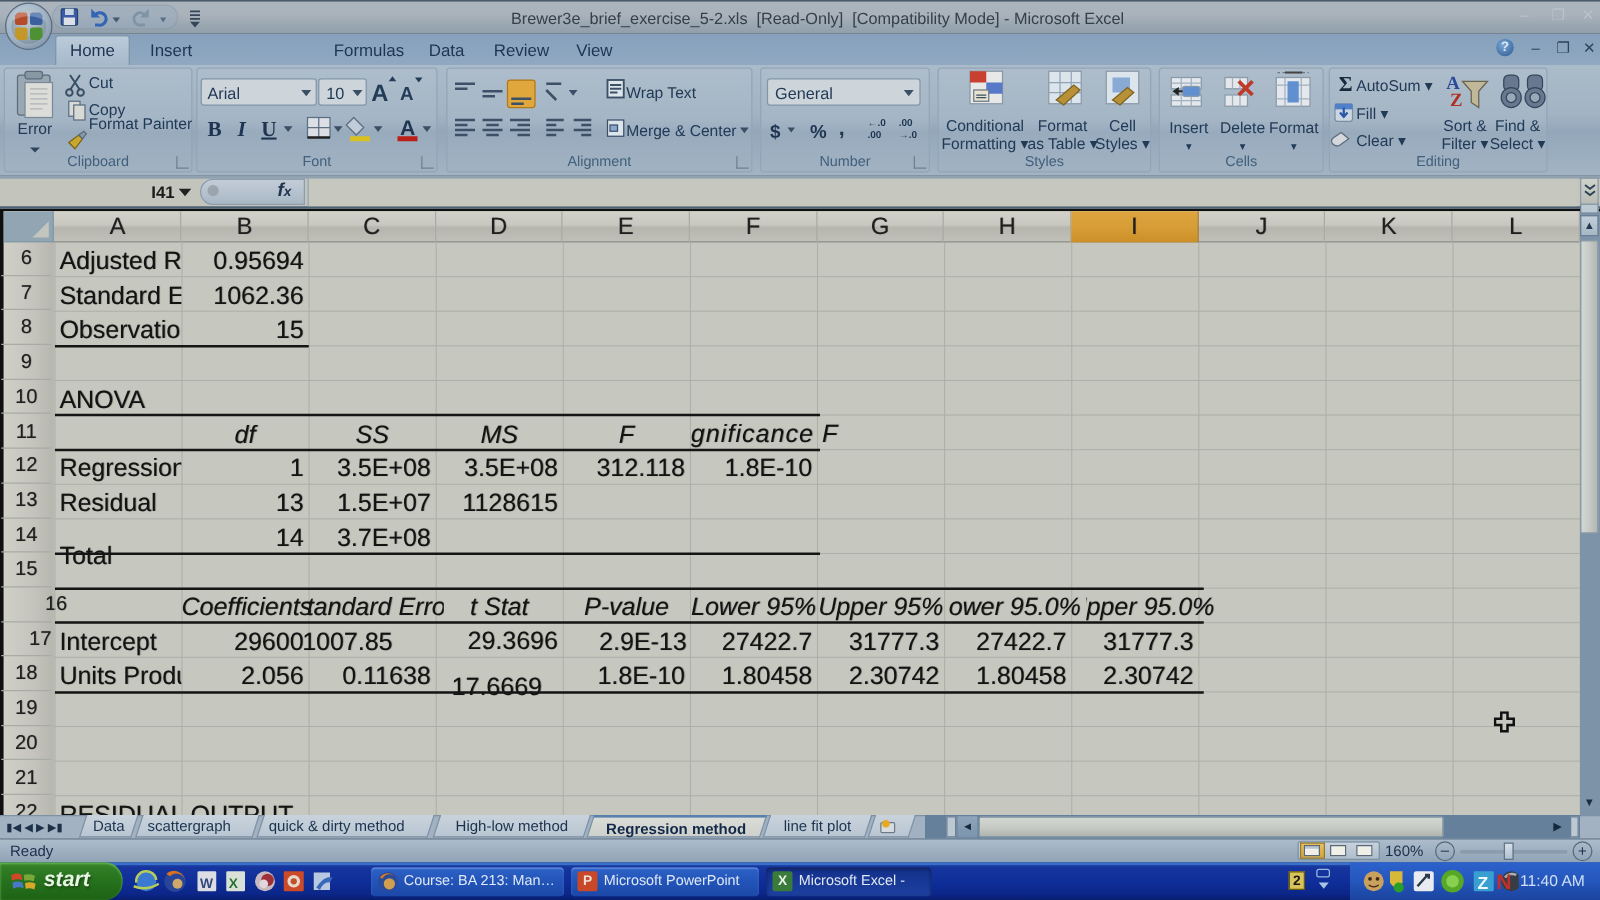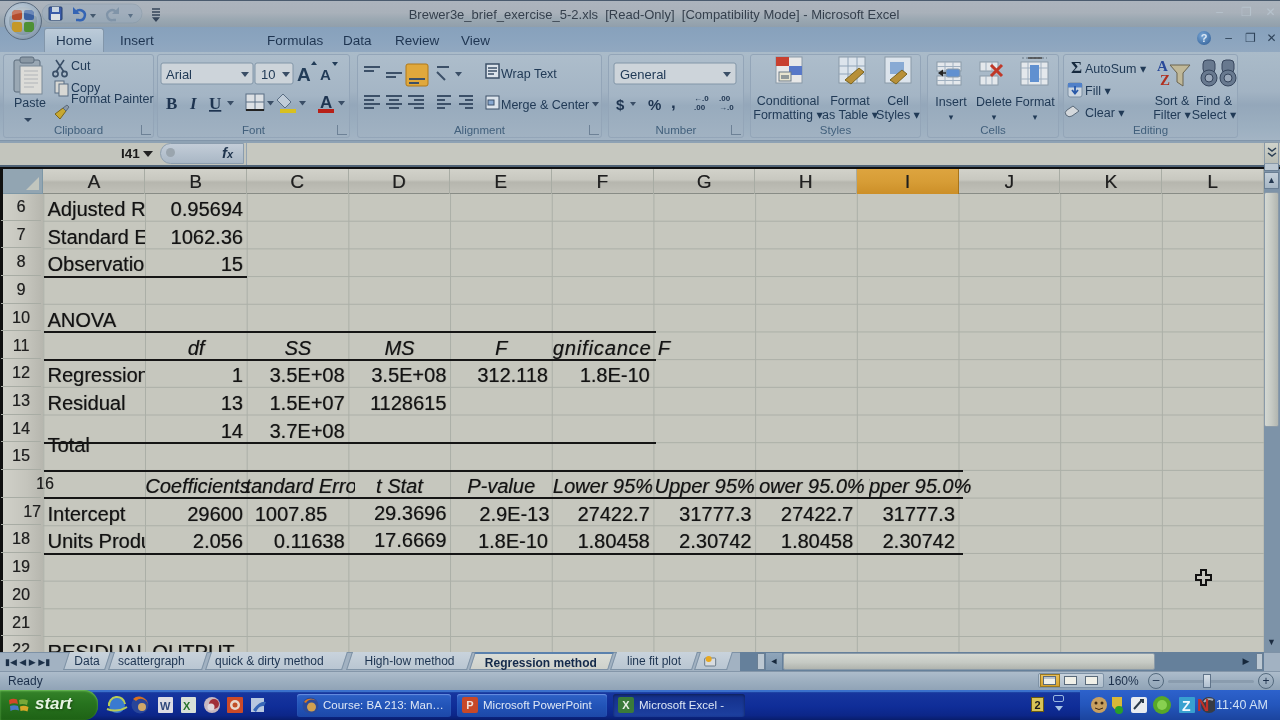--- a/index.html
+++ b/index.html
@@ -155,21 +155,21 @@
     <div class="glabel">Styles</div>
   </div>
 <div class="group" style="left:927px; width:132px;">
     <div class="glabel">Cells</div>
   </div>
 <div class="group" style="left:1063px; width:175px;">
     <div class="glabel">Editing</div>
   </div>
 <div id="ribbon-icons" class="abs" style="left:0;top:52px;width:1280px;height:89px;">
 
-<div class="abs rbtxt" style="left:14px;top:44px;">Paste</div>
+<div class="abs rbtxt" style="left:14px;top:44px;">Error</div>
 <div class="abs rbtxt" style="left:71px;top:7px;">Cut</div>
 <div class="abs rbtxt" style="left:71px;top:29px;">Copy</div>
 <div class="abs rbtxt" style="left:71px;top:40px;">Format Painter</div>
 <div class="abs rbtxt" style="left:166px;top:15px;font-size:13px;">Arial</div>
 <div class="abs rbtxt" style="left:261px;top:15px;font-size:13px;">10</div>
 <div class="abs rbtxt" style="left:501px;top:15px;">Wrap Text</div>
 <div class="abs rbtxt" style="left:501px;top:46px;">Merge &amp; Center</div>
 <div class="abs rbtxt" style="left:620px;top:15px;font-size:13px;">General</div>
 <div class="abs rbtxt" style="left:743px;top:42px;width:90px;text-align:center;line-height:14px;">Conditional<br>Formatting ▾</div>
 <div class="abs rbtxt" style="left:820px;top:42px;width:60px;text-align:center;line-height:14px;">Format<br>as Table ▾</div>
@@ -413,31 +413,31 @@
 <div class="cell ct it" style="left:102.2px;top:277.0px;width:101.7px;overflow:visible;">Coefficients</div>
 <div class="cell it" style="left:203px;top:277px;width:109px;text-indent:-14px;">Standard Error</div>
 <div class="cell ct it" style="left:305.6px;top:277.0px;width:101.7px;">t Stat</div>
 <div class="cell ct it" style="left:407.3px;top:277.0px;width:101.7px;">P-value</div>
 <div class="cell ct it" style="left:509.0px;top:277.0px;width:101.7px;">Lower 95%</div>
 <div class="cell ct it" style="left:610.7px;top:277.0px;width:101.7px;">Upper 95%</div>
 <div class="cell it" style="left:715.8px;top:277px;width:110px;text-indent:-11px;">Lower 95.0%</div>
 <div class="cell it" style="left:825.5px;top:277px;width:104px;text-indent:-14px;">Upper 95.0%</div>
 <div class="cell lt" style="left:0.5px;top:304.7px;width:101.7px;">Intercept</div>
 <div class="cell rt" style="left:102.2px;top:304.7px;width:101.7px;">29600</div>
-<div class="cell rt" style="left:204px;top:304.7px;width:84px;">1007.85</div>
+<div class="cell rt" style="left:191px;top:304.7px;width:84px;">1007.85</div>
 <div class="cell rt" style="left:305.6px;top:304px;width:101.7px;">29.3696</div>
 <div class="cell rt" style="left:407.3px;top:304.7px;width:101.7px;padding-left:29px;">2.9E-13</div>
 <div class="cell rt" style="left:509.0px;top:304.7px;width:101.7px;">27422.7</div>
 <div class="cell rt" style="left:610.7px;top:304.7px;width:101.7px;">31777.3</div>
 <div class="cell rt" style="left:712.4px;top:304.7px;width:101.7px;">27422.7</div>
 <div class="cell rt" style="left:814.1px;top:304.7px;width:101.7px;">31777.3</div>
 <div class="cell lt" style="left:0.5px;top:332.4px;width:101.7px;">Units Produced</div>
 <div class="cell rt" style="left:102.2px;top:332.4px;width:101.7px;">2.056</div>
 <div class="cell rt" style="left:203.9px;top:332.4px;width:101.7px;">0.11638</div>
-<div class="cell rt" style="left:305.6px;top:331px;width:101.7px;">17.6669</div>
+<div class="cell rt" style="left:305.6px;top:341px;width:101.7px;text-align:center;">17.6669</div>
 <div class="cell rt" style="left:407.3px;top:332.4px;width:101.7px;">1.8E-10</div>
 <div class="cell rt" style="left:509.0px;top:332.4px;width:101.7px;">1.80458</div>
 <div class="cell rt" style="left:610.7px;top:332.4px;width:101.7px;">2.30742</div>
 <div class="cell rt" style="left:712.4px;top:332.4px;width:101.7px;">1.80458</div>
 <div class="cell rt" style="left:814.1px;top:332.4px;width:101.7px;">2.30742</div>
 <div class="cell lt" style="left:0.5px;top:443.2px;width:101.7px;width:250px;">RESIDUAL OUTPUT</div>
 </div>
 <div id="blines" class="abs" style="left:0;top:0;">
 <div class="bline" style="left:43.5px;top:275.6px;width:203.5px;"></div>
 <div class="bline" style="left:43.5px;top:331.0px;width:612.0px;"></div>

